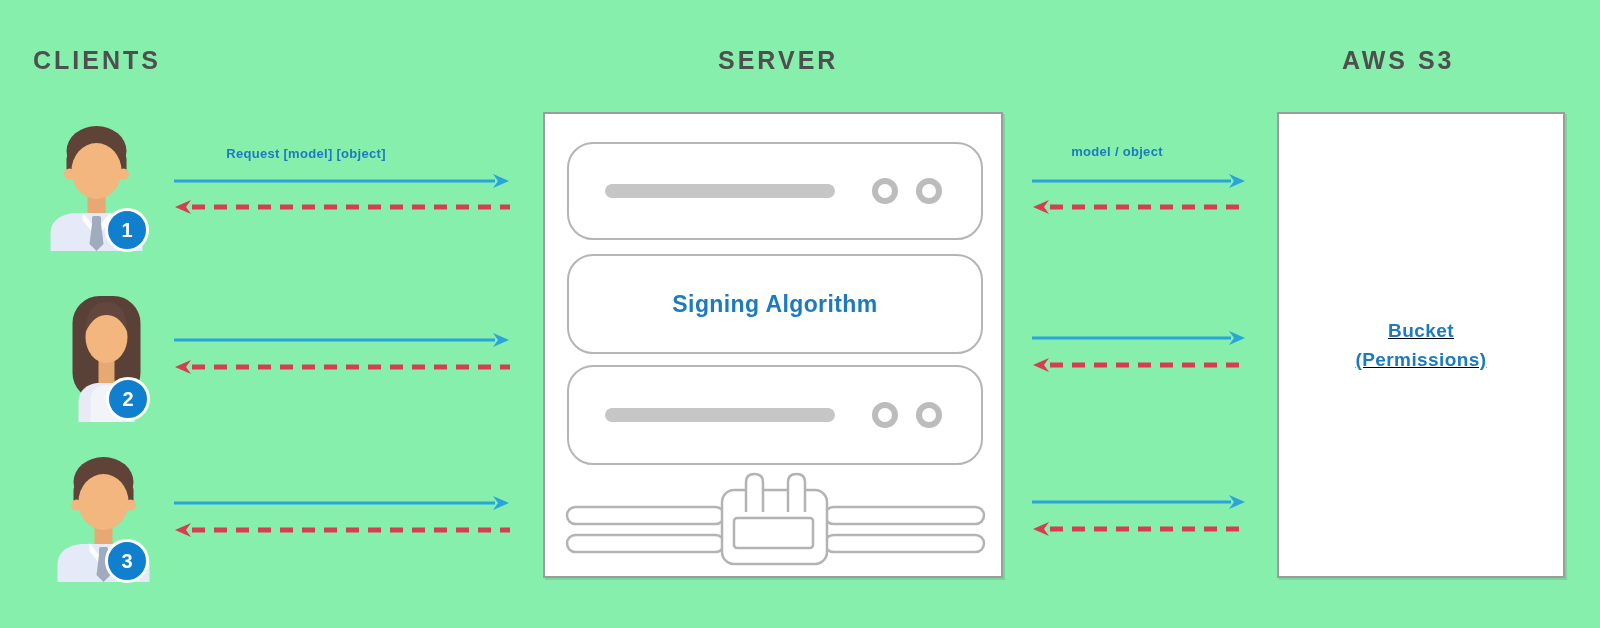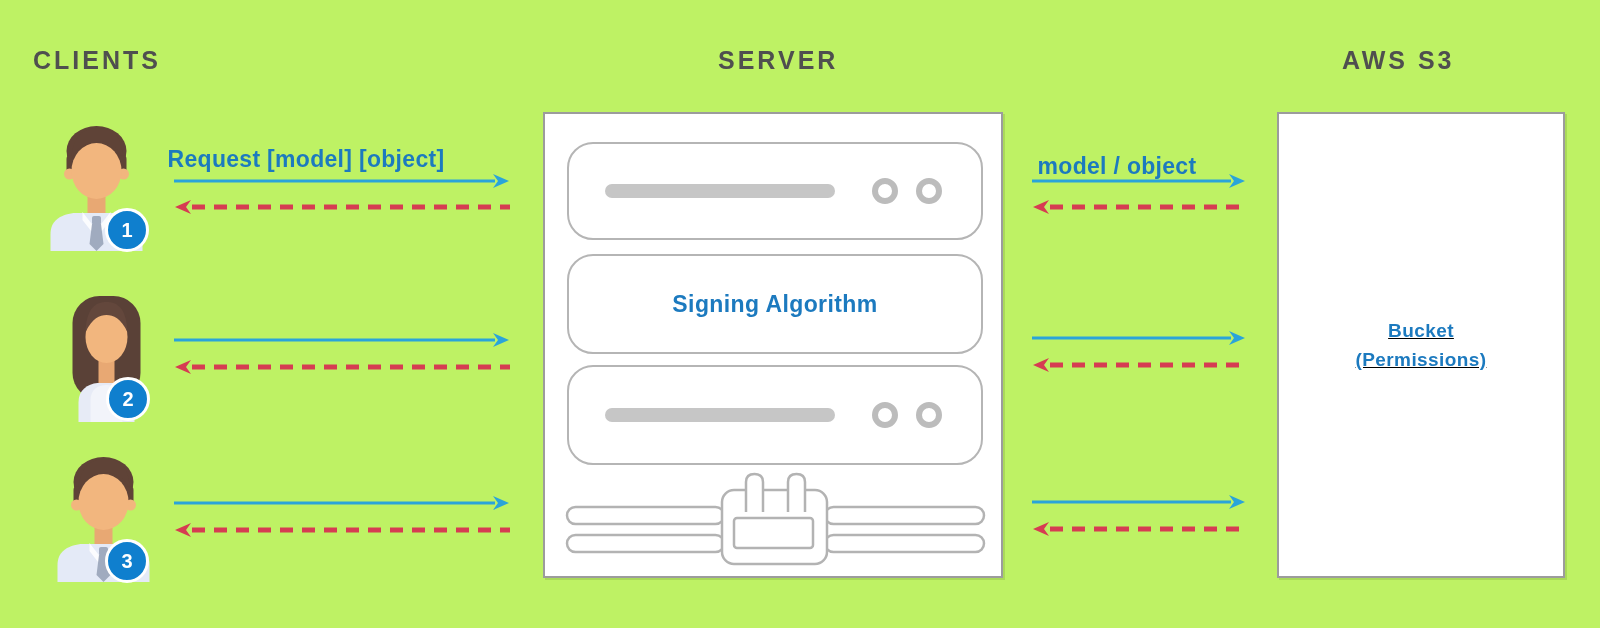--- a/index.html
+++ b/index.html
@@ -1,26 +1,26 @@
 <!DOCTYPE html>
 <html style="--arrow_blue: #2aa4da; --arrow_red: #d63c52; --label_blue: #1c7abf; --header_gray: #4f4f4f; --badge_blue: #0f7fce; --box_border_gray: #9c9c9c; --inner_border_gray: #b5b5b5; --detail_gray: #c6c6c6;"><head>
 <meta charset="utf-8">
 <style>
   html,body{margin:0;padding:0;background:#ffffff;}
-  .canvas{position:relative;width:1600px;height:628px;background:#bef264;overflow:hidden;
+  .canvas{position:relative;width:1600px;height:628px;background:#86efac;overflow:hidden;
           font-family:"Liberation Sans", sans-serif;}
   .col-header{position:absolute;top:46px;font-size:25px;font-weight:700;letter-spacing:3px;
               color:var(--header_gray,#4f4f4f);}
   
   .arrow{position:absolute;height:16px;display:block;}
   .blue-line{stroke:var(--arrow_blue,#2aa4da);stroke-width:3;}
   .blue-head{fill:var(--arrow_blue,#2aa4da);}
   .red-line{stroke:var(--arrow_red,#d63c52);stroke-width:5;stroke-dasharray:13 9;}
   .red-head{fill:var(--arrow_red,#d63c52);}
-  .flow-label{position:absolute;font-size:23px;font-weight:700;letter-spacing:.3px;
+  .flow-label{position:absolute;font-size:13px;font-weight:700;letter-spacing:.3px;
               color:var(--label_blue,#1c7abf);text-align:center;}
   
   .big-box{position:absolute;background:#fff;border:2px solid var(--box_border_gray,#9c9c9c);
            box-shadow:2px 2px 0 rgba(0,0,0,.10);text-decoration:underline;}
   .slot{position:absolute;left:22px;width:416px;background:#fff;box-sizing:border-box;
         border:2px solid var(--inner_border_gray,#b5b5b5);border-radius:26px;}
   .slot-bar{position:absolute;left:36px;width:230px;height:14px;border-radius:7px;
             background:var(--detail_gray,#c6c6c6);}
   .slot-led{position:absolute;width:26px;height:26px;border-radius:50%;box-sizing:border-box;
             border:6px solid #bcbcbc;background:#fff;}
@@ -143,21 +143,21 @@
         <rect x="6" y="67" width="157" height="17" rx="8.5"></rect>
         <rect x="264" y="67" width="159" height="17" rx="8.5"></rect>
         <rect x="161" y="22" width="105" height="74" rx="12"></rect>
         <path d="M185,44 L185,14 Q185,6 193.5,6 Q202,6 202,14 L202,44"></path>
         <path d="M227,44 L227,14 Q227,6 235.5,6 Q244,6 244,14 L244,44"></path>
         <rect x="173" y="50" width="79" height="30" rx="3" fill="none"></rect>
       </g>
     </svg>
   </div>
 
-  <div class="flow-label" style="left:1007px;top:153px;width:220px;">model / object</div>
+  <div class="flow-label" style="left:1007px;top:144px;width:220px;">model / object</div>
   <svg class="arrow" style="left:1030px;top:173px;" width="218" height="16">
     <line class="blue-line" x1="2" y1="8" x2="201" y2="8"></line>
       <path class="blue-head" d="M199,1 L215,8 L199,15 L204,8 Z"></path>
   </svg>
   <svg class="arrow" style="left:1030px;top:199px;" width="218" height="16">
     <path class="red-head" d="M19,1 L3,8 L19,15 L14,8 Z"></path>
       <line class="red-line" x1="20" y1="8" x2="216" y2="8"></line>
   </svg>
 
   <svg class="arrow" style="left:1030px;top:330px;" width="218" height="16">

